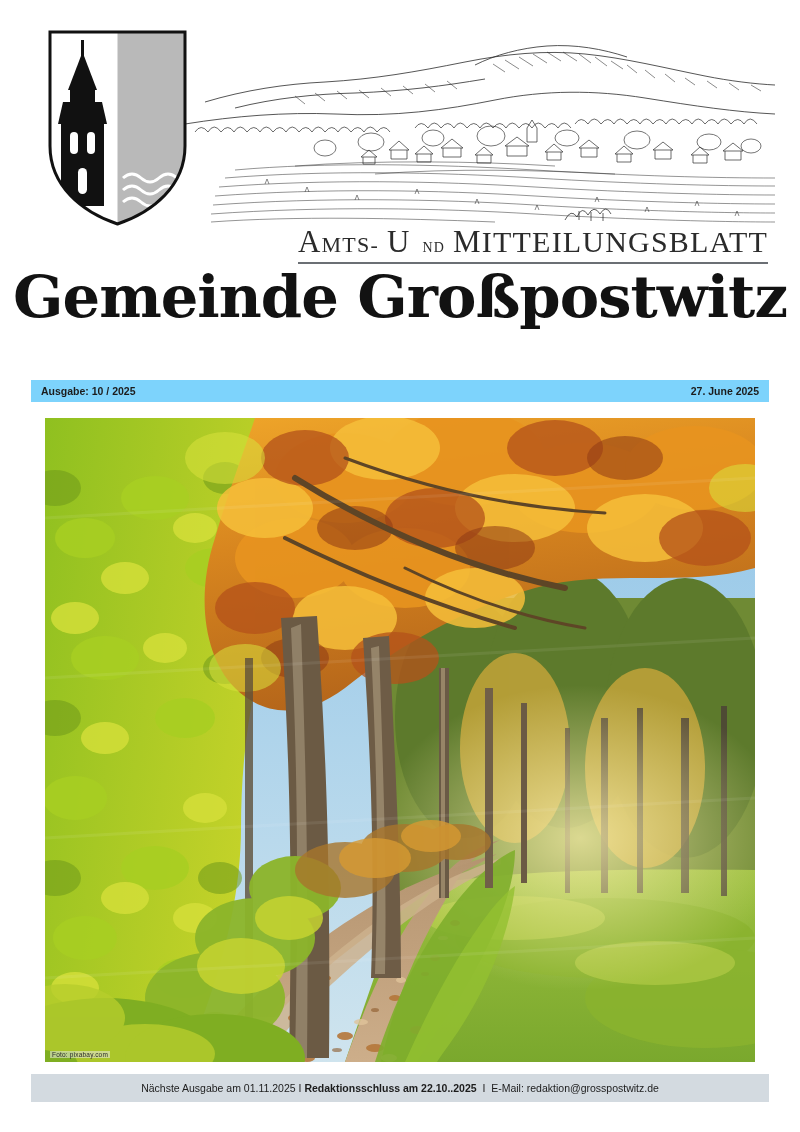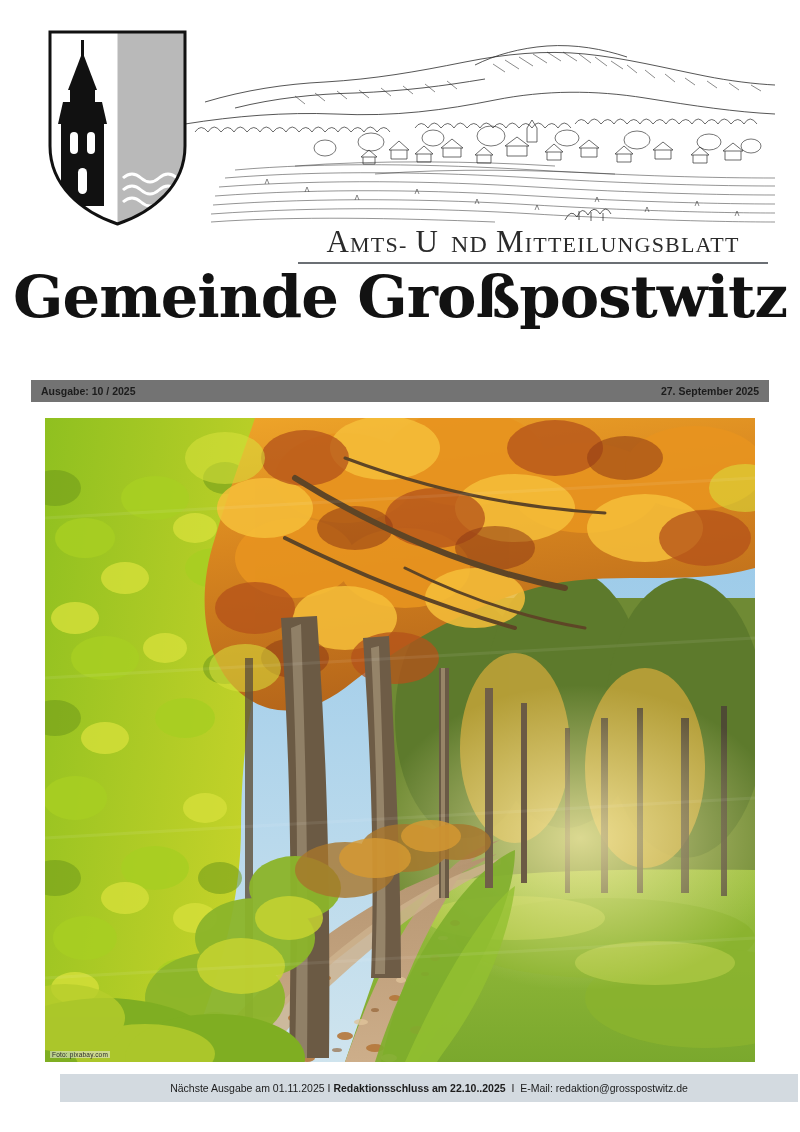--- a/index.html
+++ b/index.html
@@ -86,21 +86,21 @@
     font-size: 25px;
     color: #121212;
     line-height: 1;
   }
 
   
   .issue-bar {
     position: absolute;
     left: 31px; top: 380px;
     width: 738px; height: 22px;
-    background: #737373;
+    background: #7dd3fc;
     display: flex;
     align-items: center;
     justify-content: space-between;
     padding: 0 10px;
     font-size: 10.5px;
     font-weight: bold;
     color: #1c1c1c;
   }
 
   
@@ -126,21 +126,20 @@
   .footer-bar {
     position: absolute;
     left: 31px; top: 1074px;
     width: 738px; height: 28px;
     background: #d3dae0;
     display: flex;
     align-items: center;
     justify-content: center;
     font-size: 10.5px;
     color: #1c1c1c;
-    margin-left: 29px;
   }
   .footer-bar span { white-space: pre; }
   .footer-bar .b { font-weight: bold; }
 </style>
 </head>
 <body>
 
 <div class="page">
 
   <div class="masthead">
@@ -293,29 +292,29 @@
           <g stroke="#ffffff" stroke-width="3" fill="none">
             <path d="M78 150 q9 -8 18 0 q9 8 18 0 q9 -8 18 0"></path>
             <path d="M78 162 q9 -8 18 0 q9 8 18 0 q9 -8 18 0"></path>
             <path d="M78 174 q9 -8 18 0 q9 8 18 0 q9 -8 18 0"></path>
           </g>
         </g>
         <path d="M5 4 H140 V118 C140 158 108 184 72.5 196 C37 184 5 158 5 118 Z" fill="none" stroke="#111111" stroke-width="3"></path>
       </svg>
     </div>
 
-    <div class="amts-line"><span class="big">A</span><span style="font-size: 22px; font-family: Liberation Serif, serif;">MTS-</span> <span class="big">U</span><span style="font-size: 24px; margin-left: 12px;">ND</span> <span class="big">M</span><span style="font-size: 22px;">ITTEILUNGSBLATT</span></div>
+    <div class="amts-line"><span class="big">A</span><span style="font-size: 22px; font-family: Liberation Serif, serif;">MTS-</span> <span class="big">U</span><span style="font-size: 14px; margin-left: 12px;">ND</span> <span class="big">M</span><span style="font-size: 30px;">ITTEILUNGSBLATT</span></div>
     <div class="title-rule"></div>
 
     <div class="gemeinde">Gemeinde Großpostwitz</div>
   </div>
 
   <div class="issue-bar">
     <span>Ausgabe: 10  / 2025</span>
-    <span>27. September 2025</span>
+    <span>27. June 2025</span>
   </div>
 
   <div class="photo-wrap">
     <svg width="710" height="644" viewBox="0 0 710 644" xmlns="http://www.w3.org/2000/svg">
       <defs>
         <linearGradient id="skyG" x1="0" y1="0" x2="0" y2="1">
           <stop offset="0" stop-color="#8fc4e8"></stop>
             <stop offset="1" stop-color="#cfe4ee"></stop>
         </linearGradient>
         <linearGradient id="meadow" x1="0" y1="0" x2="0" y2="1">

